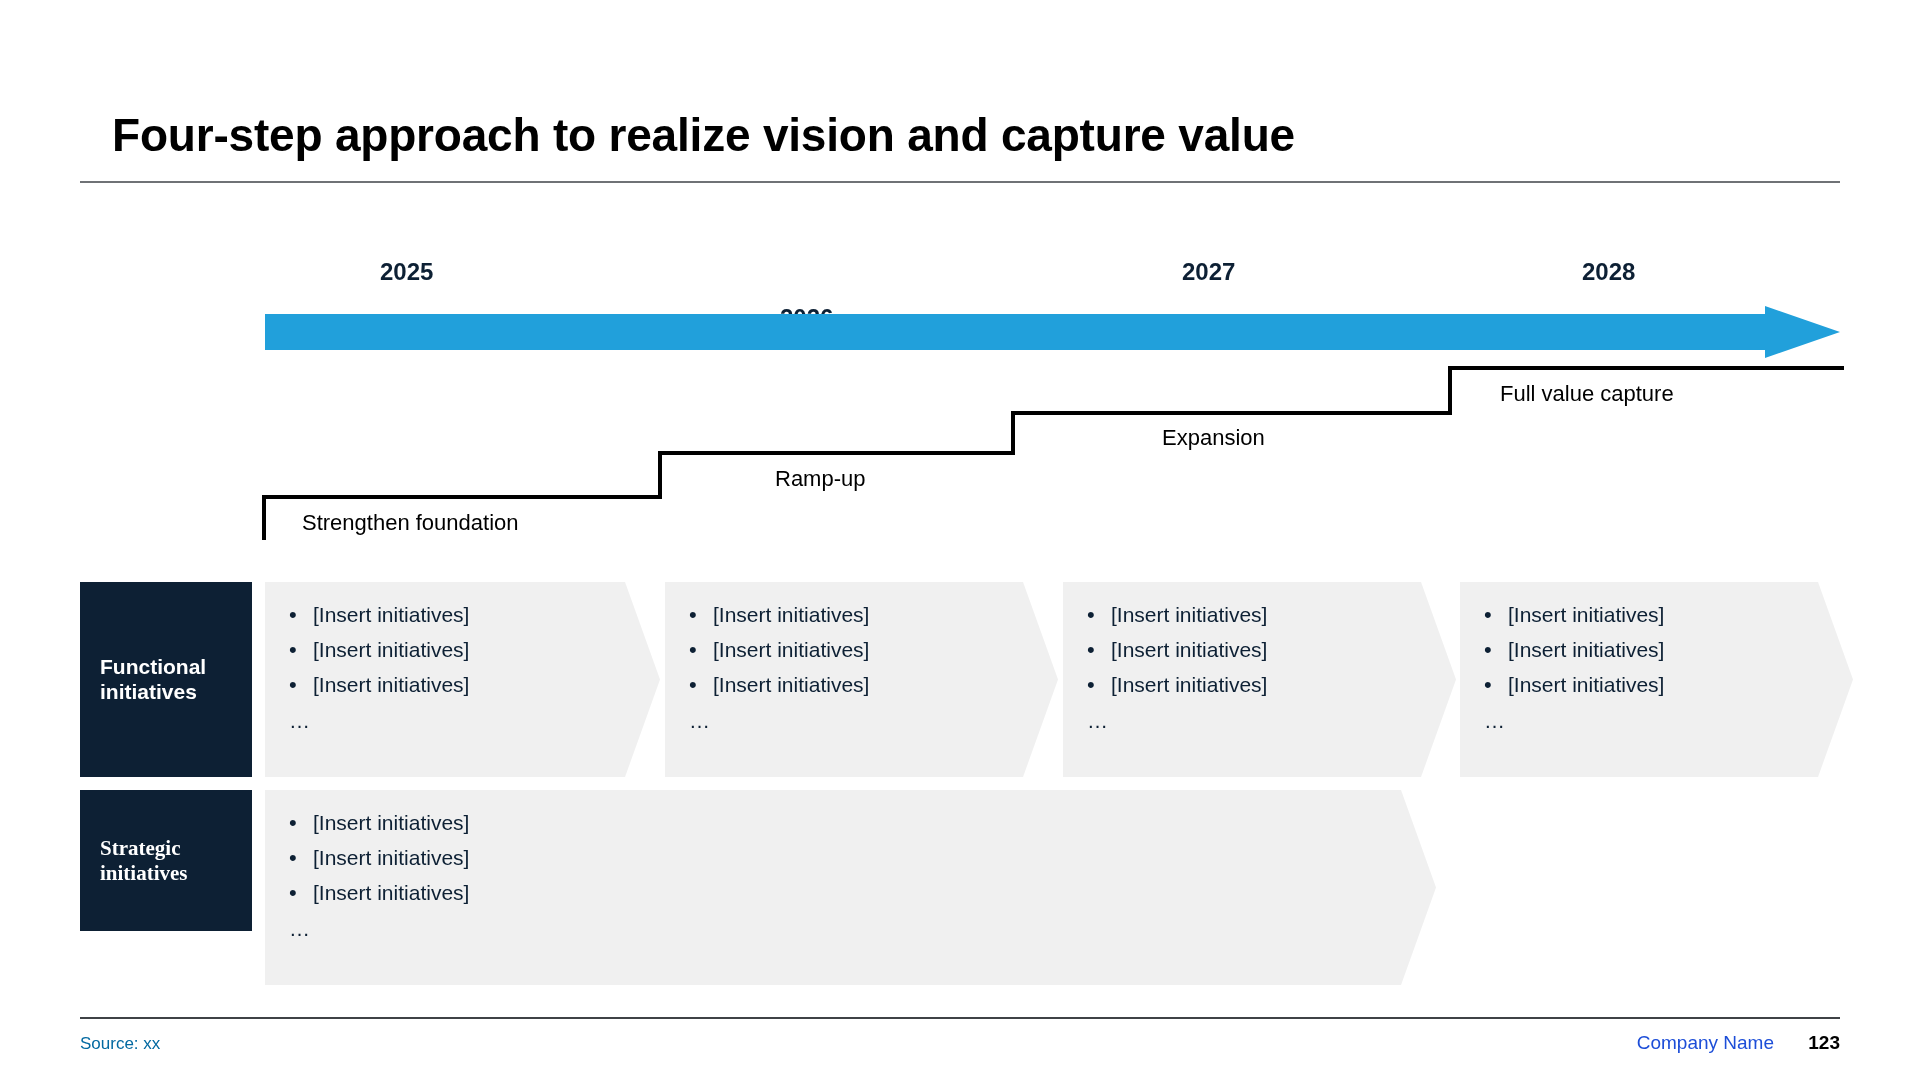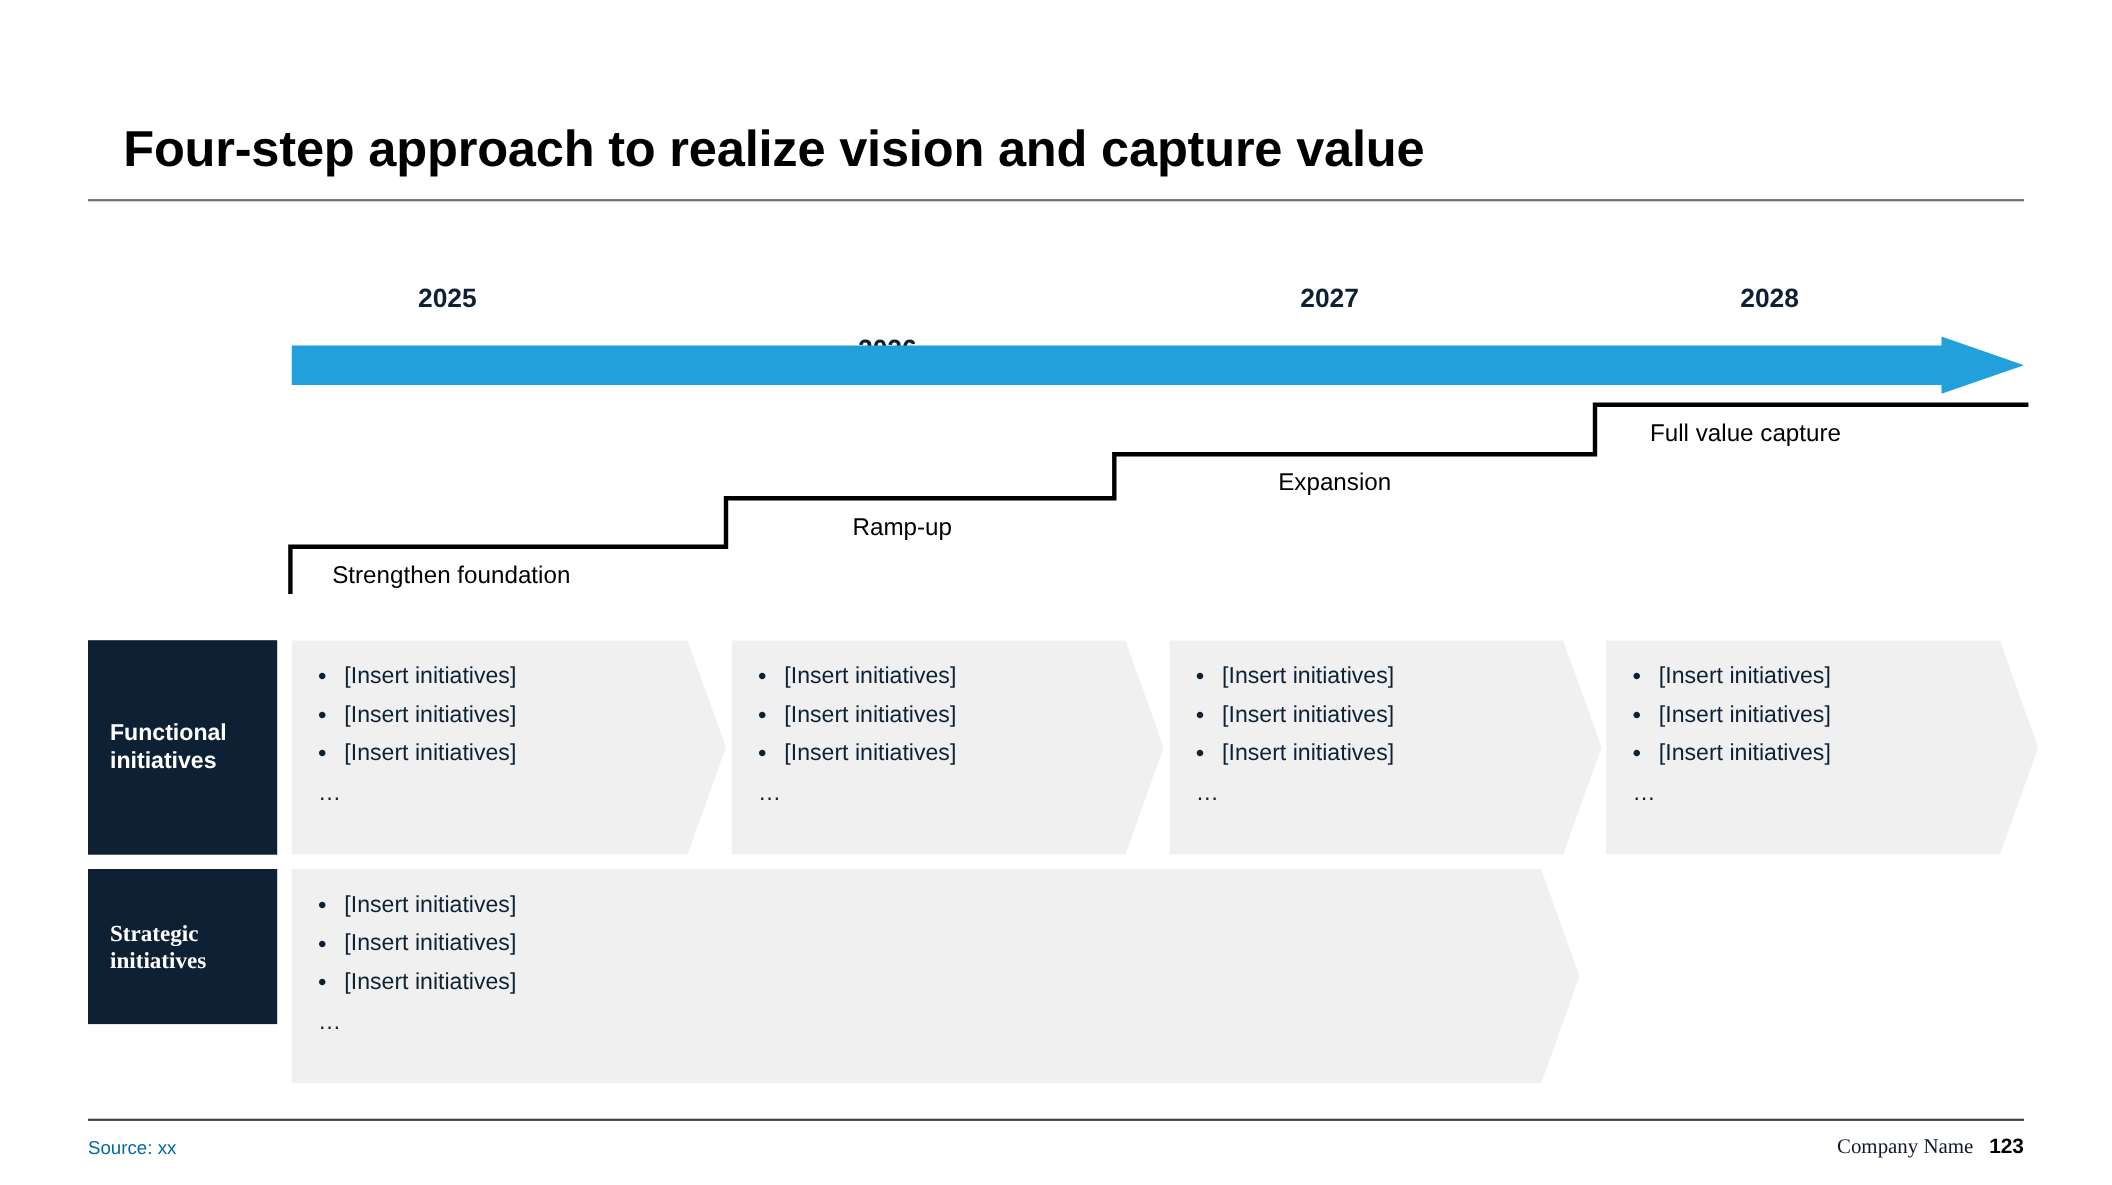--- a/index.html
+++ b/index.html
@@ -145,25 +145,24 @@
   }
   #footer-source {
     position: absolute;
     left: 80px;
     top: 1034px;
     font-size: 17px;
     color: #0369a1;
   }
   #footer-company {
     position: absolute;
-    right: 126px;
+    right: 146px;
     top: 1032px;
     font-size: 19px;
-    color: #0f172a;
-    font-family: Liberation Serif, serif;
+    color: #1d4ed8;
   }
   #footer-page {
     position: absolute;
     right: 80px;
     top: 1032px;
     font-size: 19px;
     font-weight: bold;
     color: #000000;
   }
 </style>

